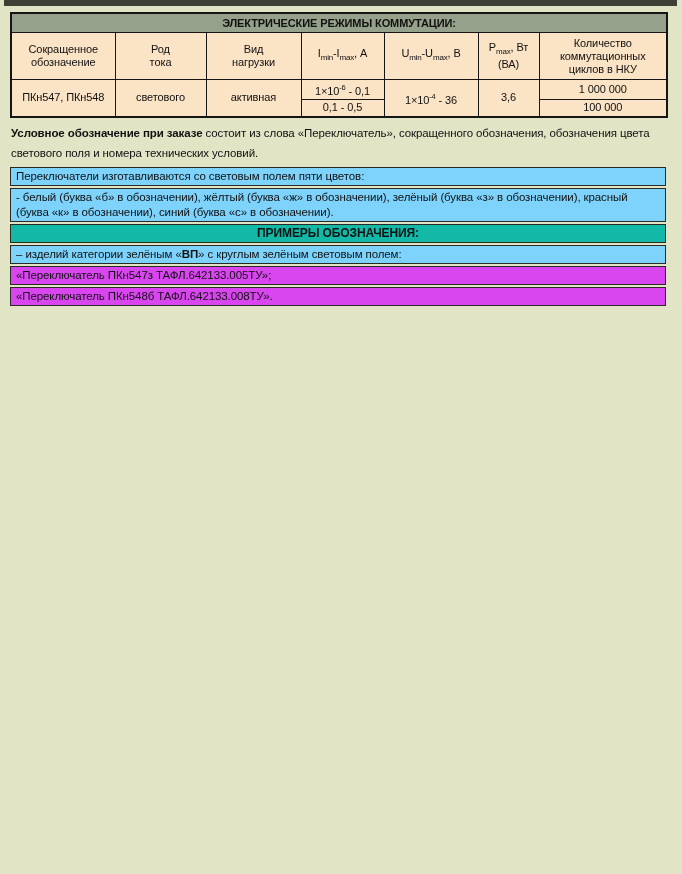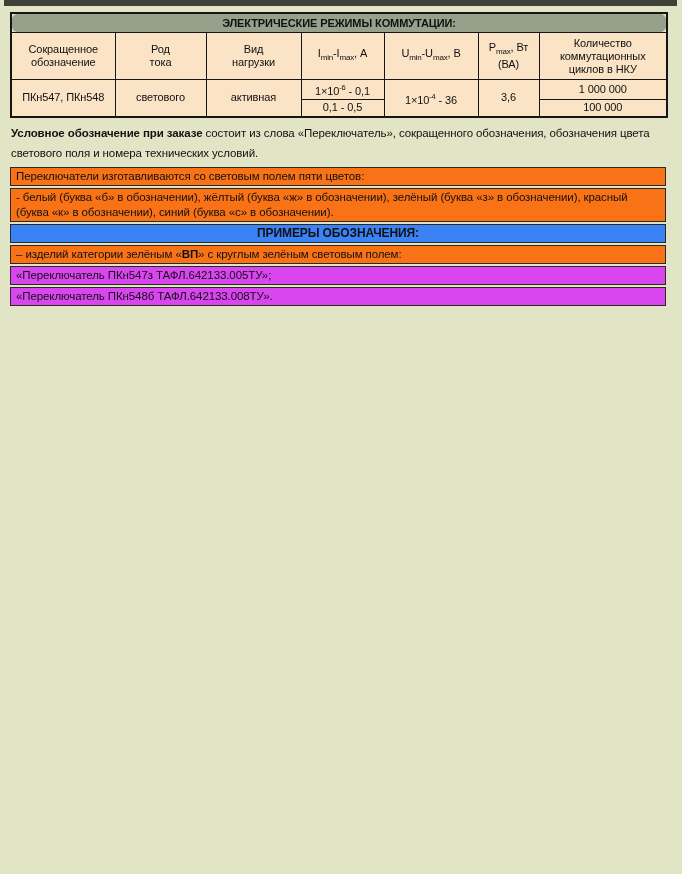--- a/index.html
+++ b/index.html
@@ -22,43 +22,43 @@
     border-collapse:collapse;table-layout:fixed;width:656px;
     border:2px solid #151515;
   }
   table.modes td{
     border:1px solid #151515;
     text-align:center;vertical-align:middle;
     font-size:11px;line-height:13px;
     padding:1px 2px;
   }
   td.green-title{
-    background:#95a18a;font-weight:bold;font-size:12px;height:16px;border-radius:9px;
+    background:#95a18a;font-weight:bold;font-size:12px;height:16px;
   }
   tr.head-row td{
     background:#fbe3c5;height:44px;
   }
   tr.data-row td{
     background:#fbe3c5;height:14px;font-size:11px;
   }
   .pre{white-space:pre-line;}
   sub{font-size:8px;letter-spacing:-0.2px;}
   sup{font-size:7.5px;letter-spacing:-0.2px;}
   .note{
     font-size:11.5px;line-height:20px;margin:5px 1px 4px 1px;
   }
   .box{
     border:1px solid #2a2a24;
     font-size:11.5px;line-height:15px;
     padding:1px 5px;
     margin-top:2px;
-    background:#f97316;
+    background:#7dd3fc;
   }
   .box.green-bar{
-    background:#3b82f6;font-weight:bold;text-align:center;font-size:12px;
+    background:#14b8a6;font-weight:bold;text-align:center;font-size:12px;
   }
   .box.peach{background:#d946ef;}
   b{letter-spacing:-0.1px;}
 </style>
 </head>
 <body>
 
 <div class="topbar"></div>
 
 <div class="content">

